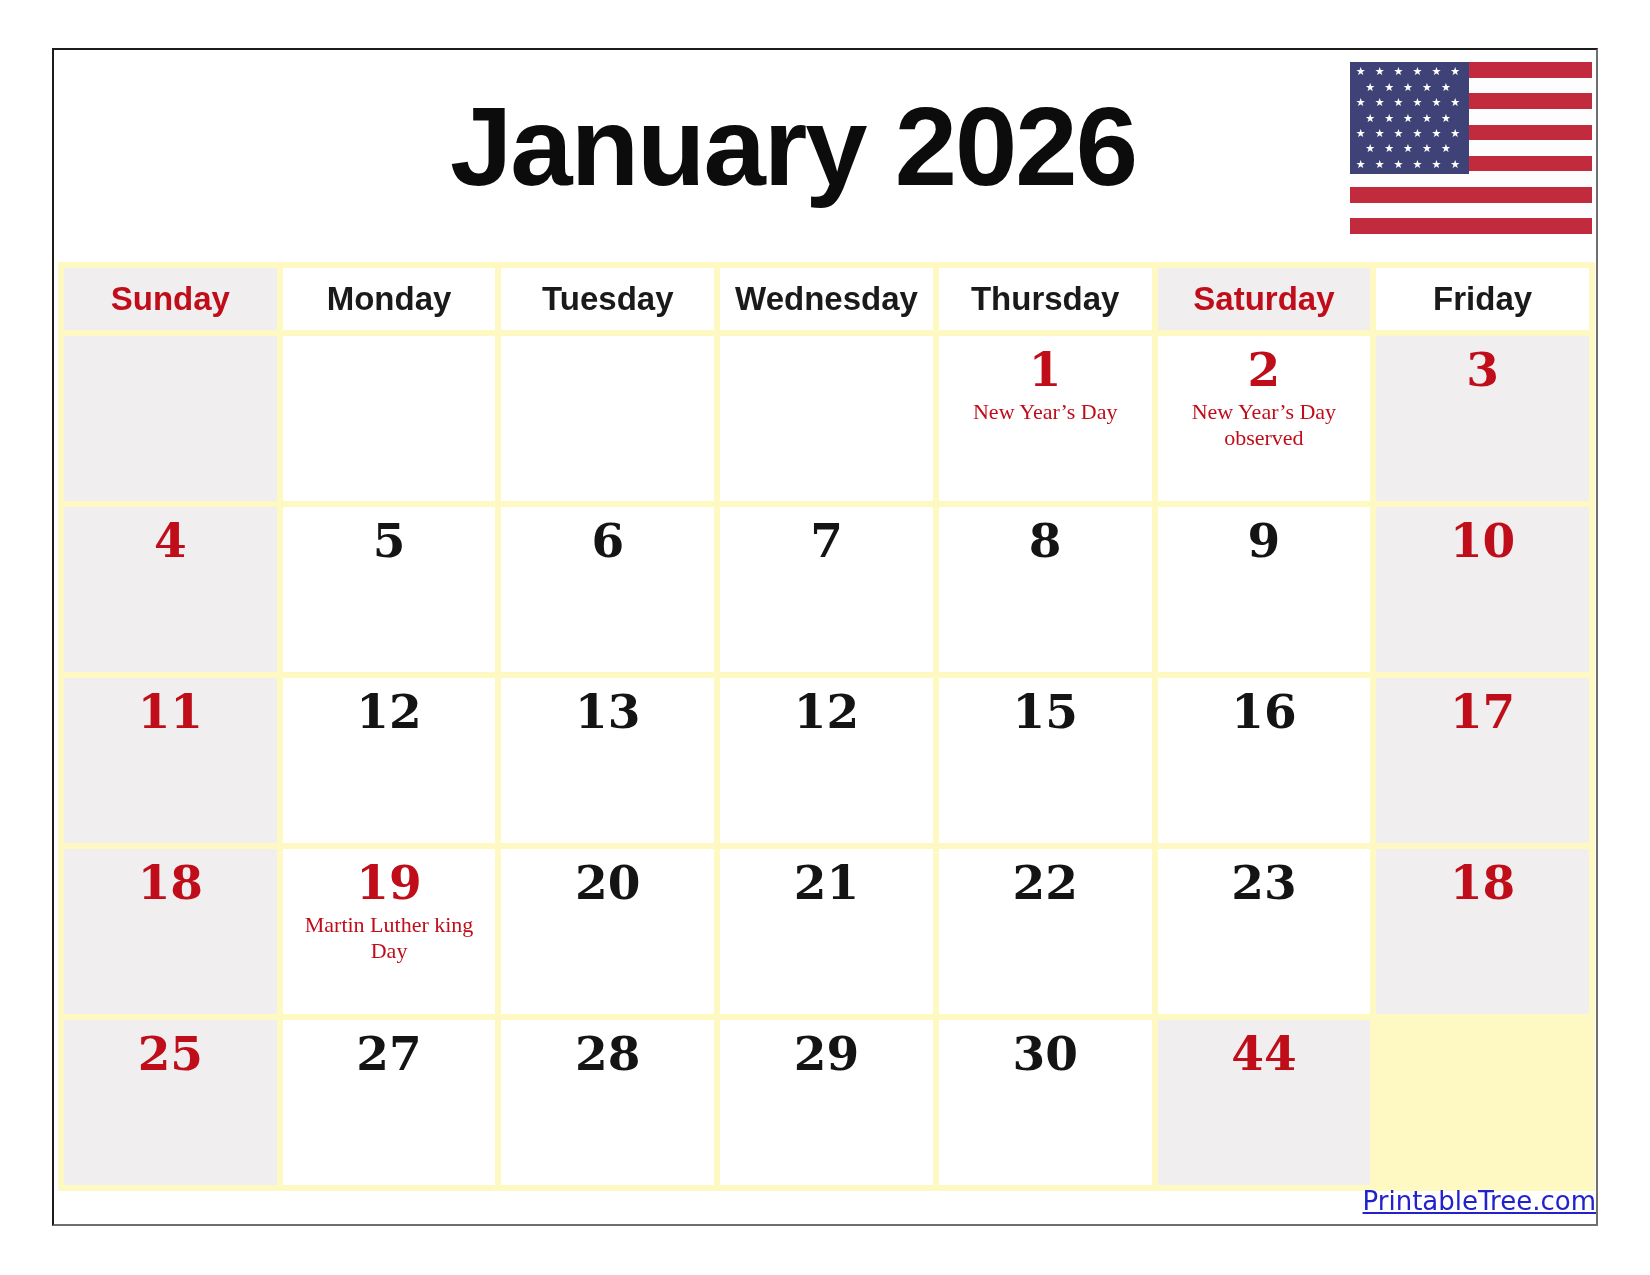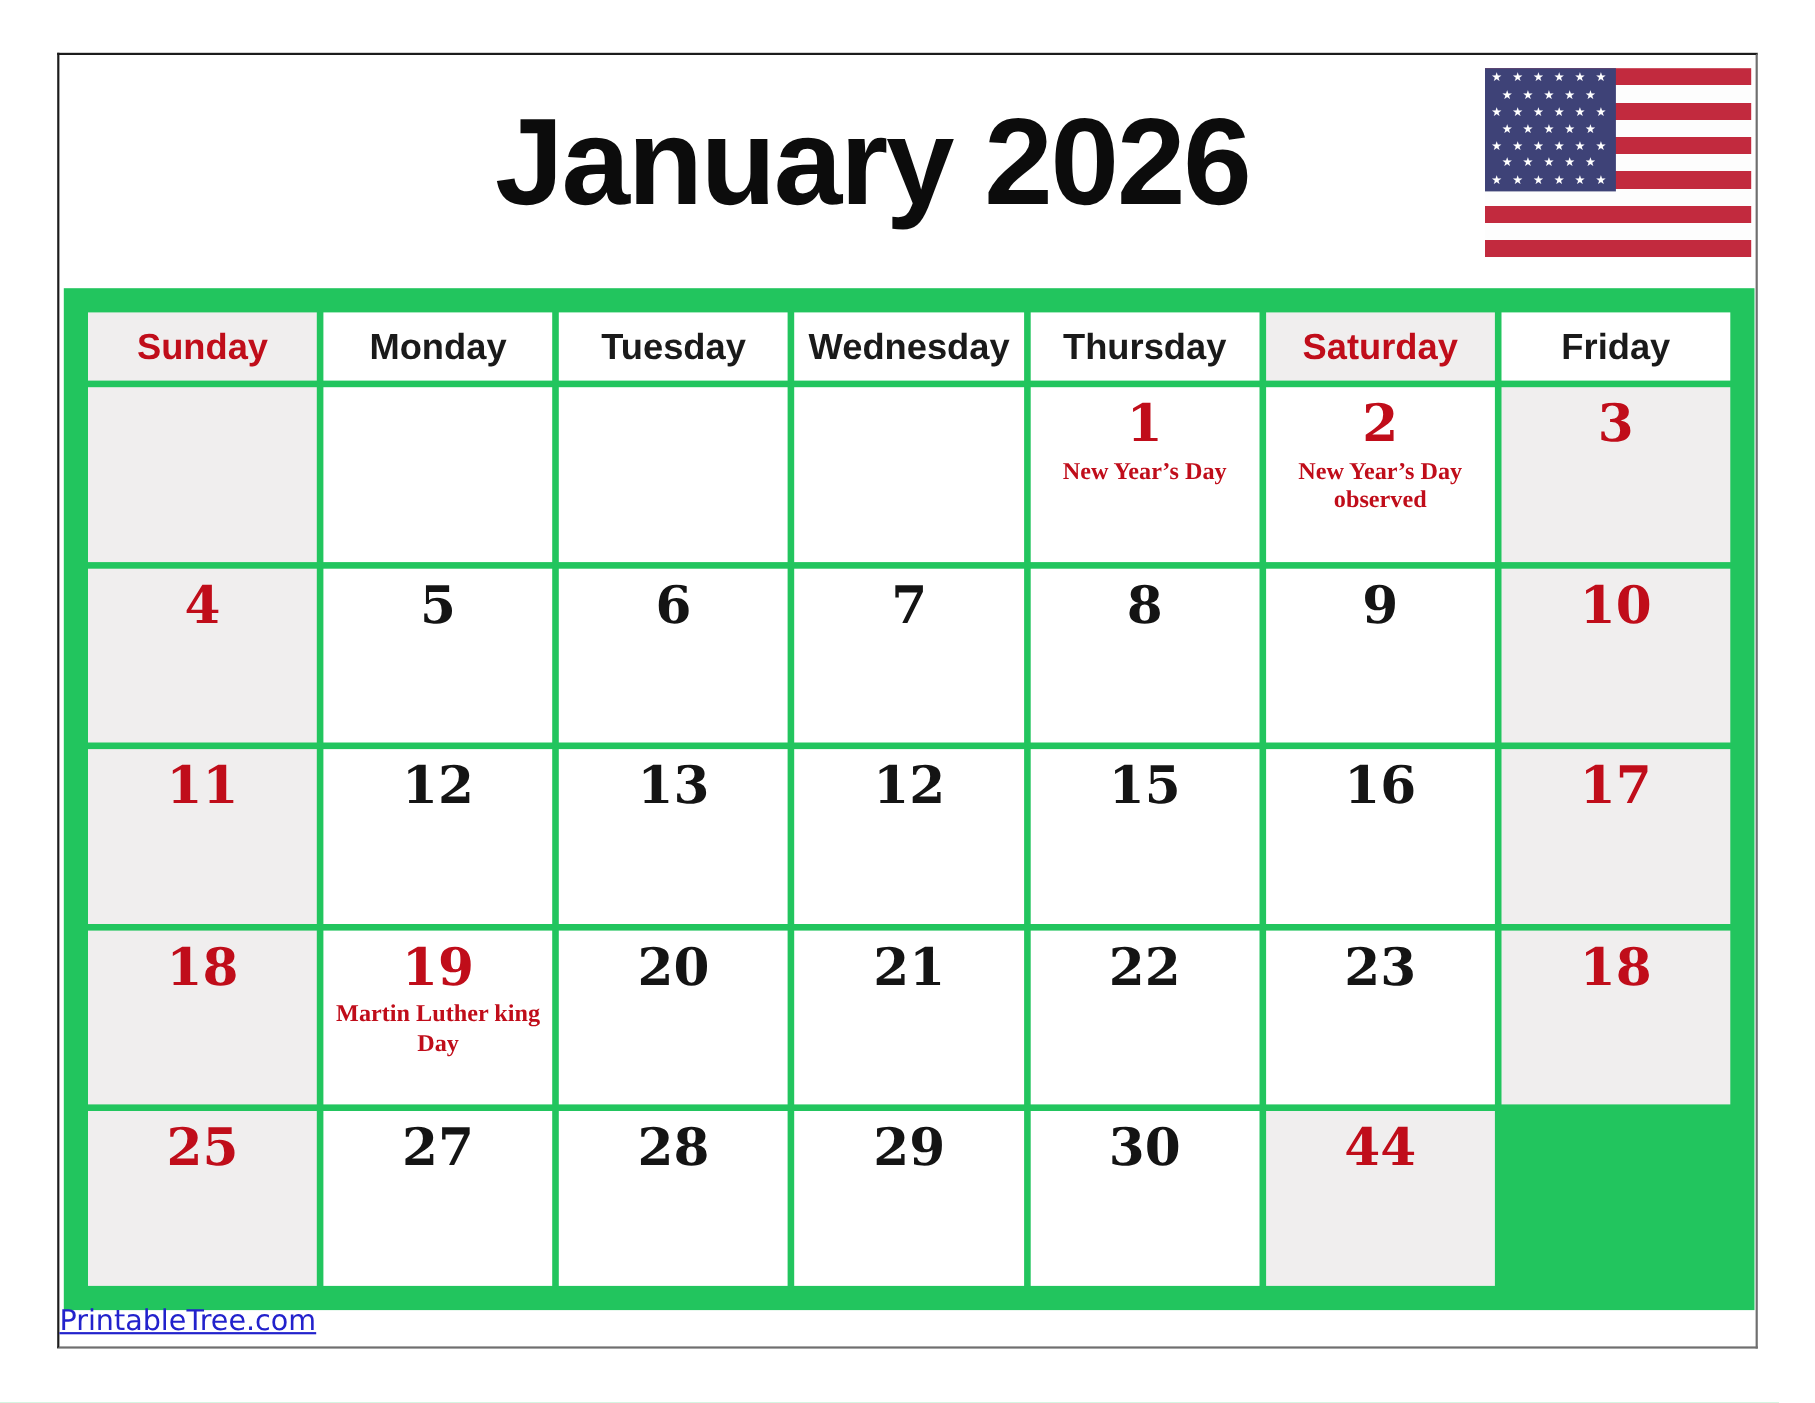--- a/index.html
+++ b/index.html
@@ -77,26 +77,26 @@
     white-space: nowrap;
   }
   
   .calendar {
     position: absolute;
     left: 4px;
     top: 212px;
     width: 1537px;
     height: 929px;
     box-sizing: border-box;
-    background: #22c55e;
+    background: #fef9c3;
     display: grid;
     grid-template-columns: repeat(7, 1fr);
     grid-template-rows: 62px repeat(5, 1fr);
     gap: 6px;
-    padding: 22px;
+    padding: 6px;
   }
   .cell {
     background: #ffffff;
     overflow: hidden;
   }
   .cell.weekend {
     background: var(--weekend-bg);
   }
   .cell.header {
     display: flex;
@@ -121,32 +121,32 @@
     line-height: 1.12;
     color: #141414;
   }
   .day-num.red {
     color: var(--accent);
   }
   .holiday {
     margin-top: 2px;
     padding: 0 4px;
     font-family: "Liberation Serif", serif;
-    font-weight: bold;
+    font-weight: normal;
     font-size: 22px;
     line-height: 1.2;
     color: var(--accent);
   }
   
   .footer {
     position: absolute;
     bottom: 8px;
     left: 0;
     width: 100%;
-    text-align: left;
+    text-align: right;
     font-family: "DejaVu Sans", sans-serif;
     font-size: 26px;
   }
   .footer a {
     color: var(--link-blue);
     text-decoration: underline;
     cursor: pointer;
   }
 </style>
 </head>

